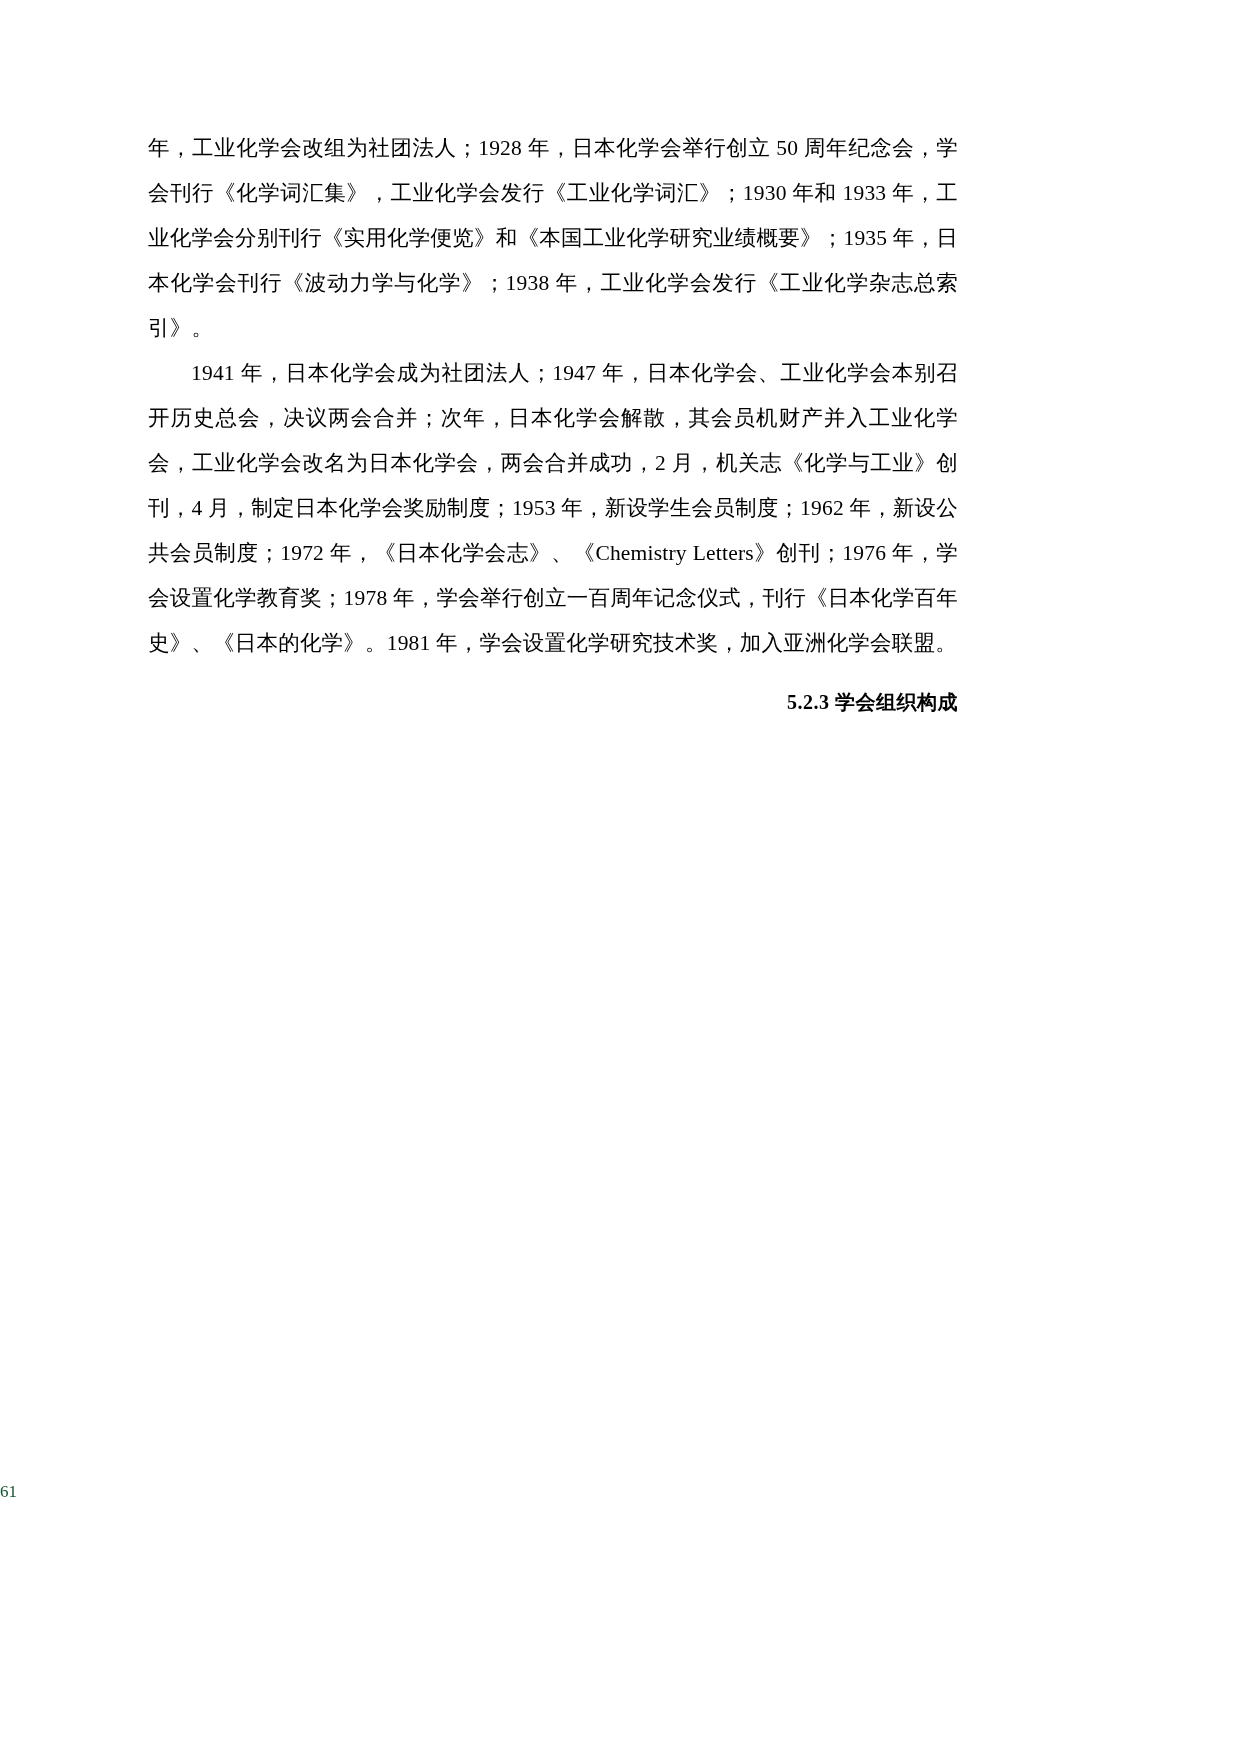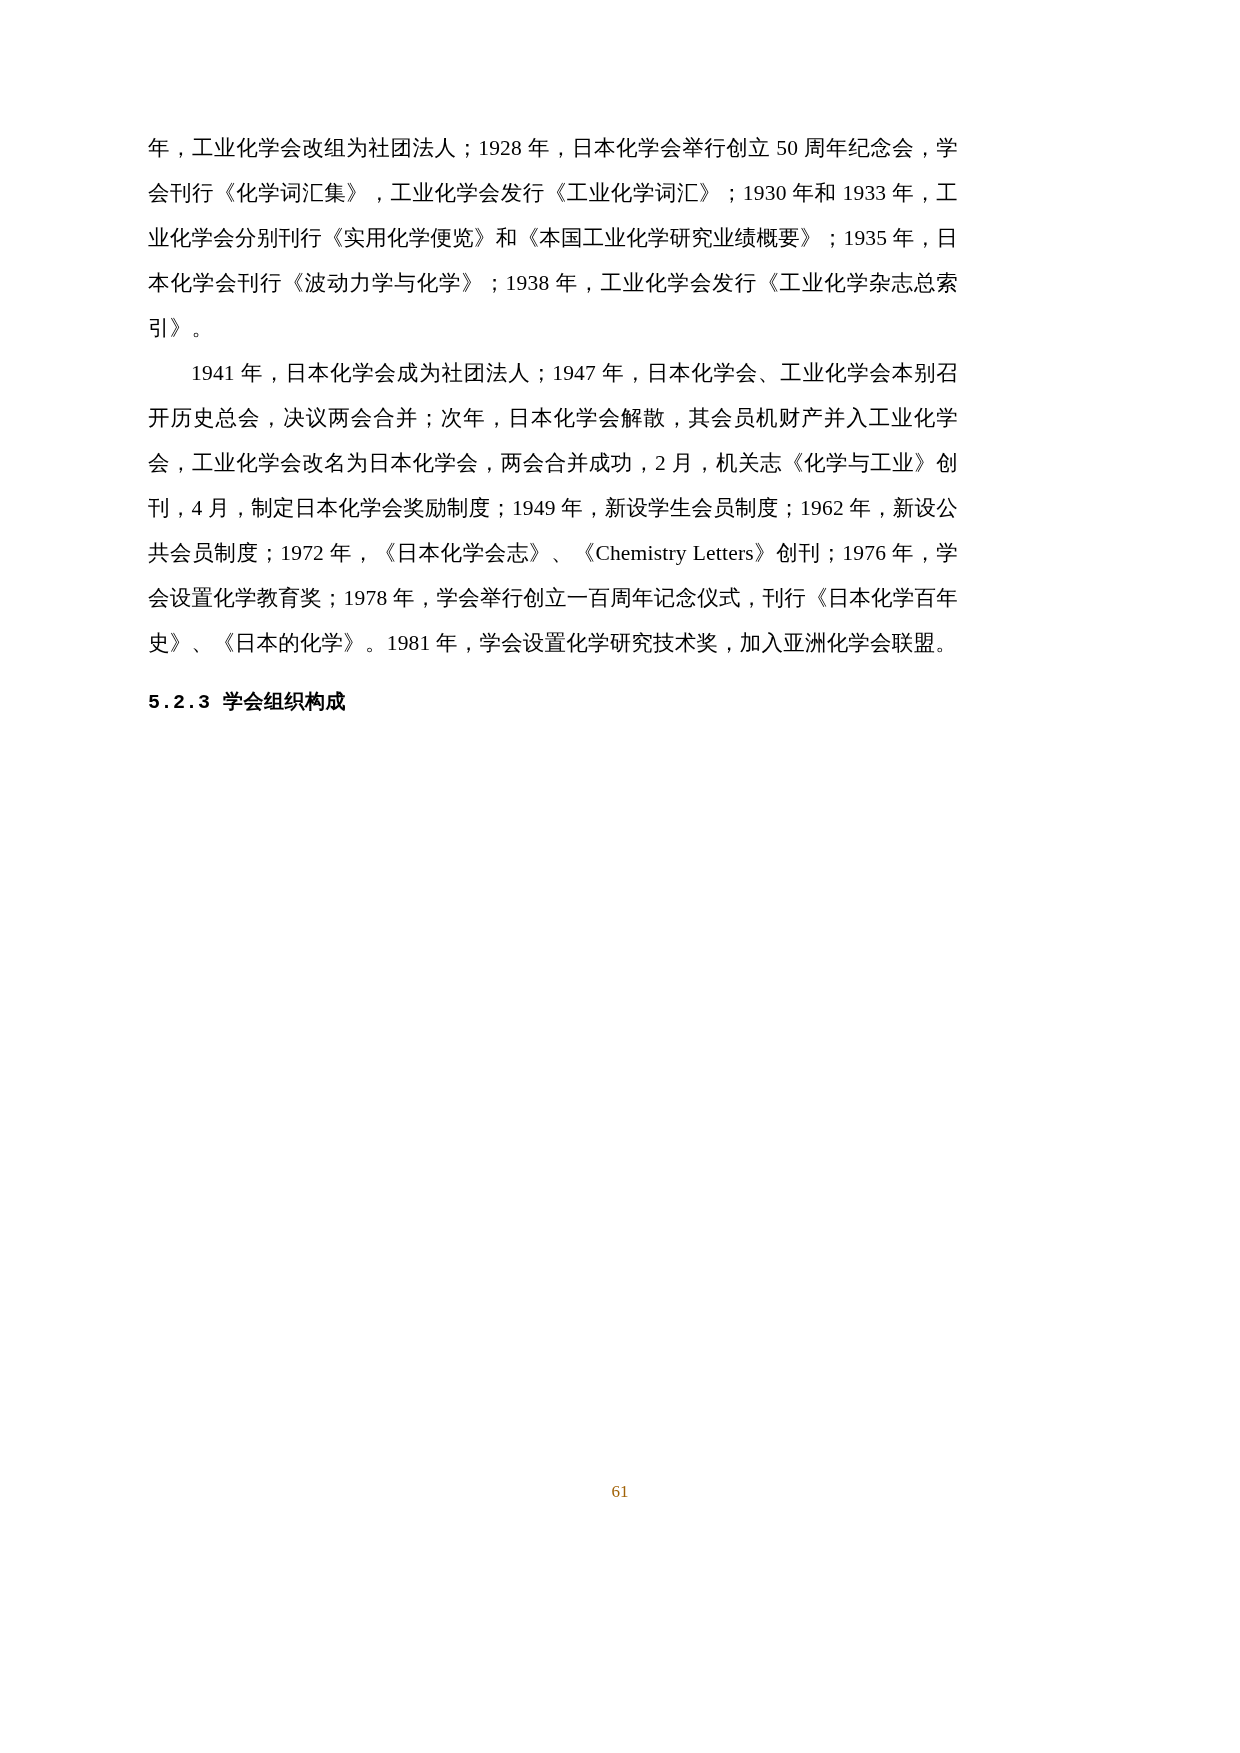--- a/index.html
+++ b/index.html
@@ -30,46 +30,46 @@
     text-align: justify;
     text-justify: inter-ideograph;
     text-indent: 2em;
     letter-spacing: 0.2px;
   }
   p.body-para.first {
     text-indent: 0;
   }
   h3.section-heading {
     margin: 14px 0 0 0;
-    font-family: Liberation Mono, monospace;
+    font-family: Liberation Serif, serif;
     font-size: 20px;
     font-weight: bold;
     line-height: 45px;
     letter-spacing: 0.5px;
+    text-align: right;
   }
   .page-number {
     position: absolute;
     left: 0;
     right: 0;
     top: 1482px;
-    text-align: center;
     font-size: 17px;
     font-family: "Liberation Serif", "DejaVu Serif", serif;
-    color: #a16207;
+    color: #14532d;
   }
 </style>
 </head>
 <body>
 
 <div class="page">
   <div class="content">
 
     <p class="body-para first">年，工业化学会改组为社团法人；1928 年，日本化学会举行创立 50 周年纪念会，学会刊行《化学词汇集》，工业化学会发行《工业化学词汇》；1930 年和 1933 年，工业化学会分别刊行《实用化学便览》和《本国工业化学研究业绩概要》；1935 年，日本化学会刊行《波动力学与化学》；1938 年，工业化学会发行《工业化学杂志总索引》。</p>
 
-    <p class="body-para">1941 年，日本化学会成为社团法人；1947 年，日本化学会、工业化学会本别召开历史总会，决议两会合并；次年，日本化学会解散，其会员机财产并入工业化学会，工业化学会改名为日本化学会，两会合并成功，2 月，机关志《化学与工业》创刊，4 月，制定日本化学会奖励制度；1949 年，新设学生会员制度；1962 年，新设公共会员制度；1972 年，《日本化学会志》、《Chemistry Letters》创刊；1976 年，学会设置化学教育奖；1978 年，学会举行创立一百周年记念仪式，刊行《日本化学百年史》、《日本的化学》。1981 年，学会设置化学研究技术奖，加入亚洲化学会联盟。</p>
+    <p class="body-para">1941 年，日本化学会成为社团法人；1947 年，日本化学会、工业化学会本别召开历史总会，决议两会合并；次年，日本化学会解散，其会员机财产并入工业化学会，工业化学会改名为日本化学会，两会合并成功，2 月，机关志《化学与工业》创刊，4 月，制定日本化学会奖励制度；1953 年，新设学生会员制度；1962 年，新设公共会员制度；1972 年，《日本化学会志》、《Chemistry Letters》创刊；1976 年，学会设置化学教育奖；1978 年，学会举行创立一百周年记念仪式，刊行《日本化学百年史》、《日本的化学》。1981 年，学会设置化学研究技术奖，加入亚洲化学会联盟。</p>
 
 
     <h3 class="section-heading">5.2.3 学会组织构成</h3>
 
 
   </div>
 
   <div class="page-number">61</div>
 </div>
 

